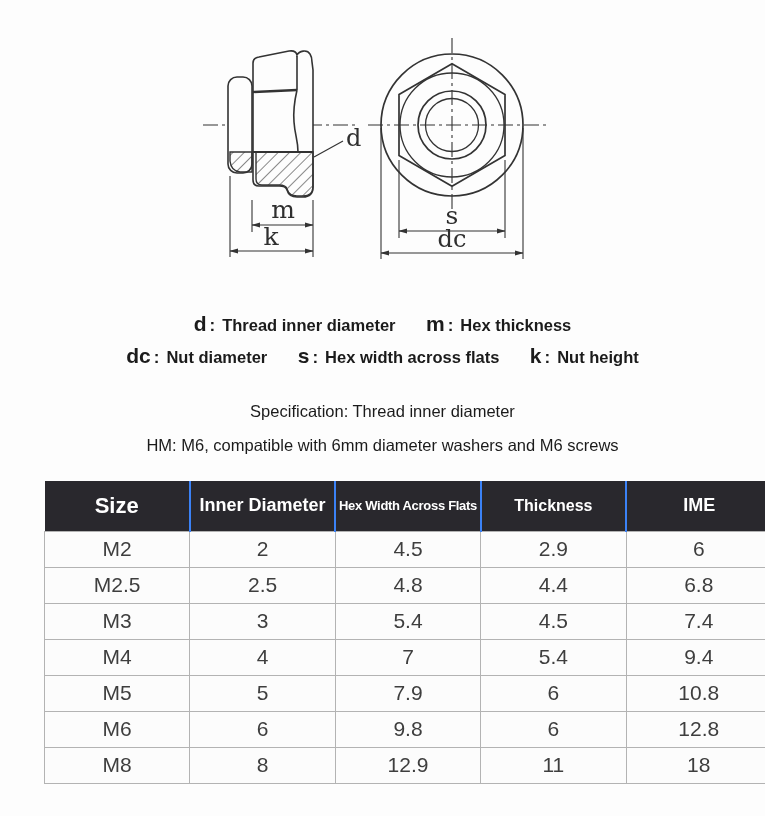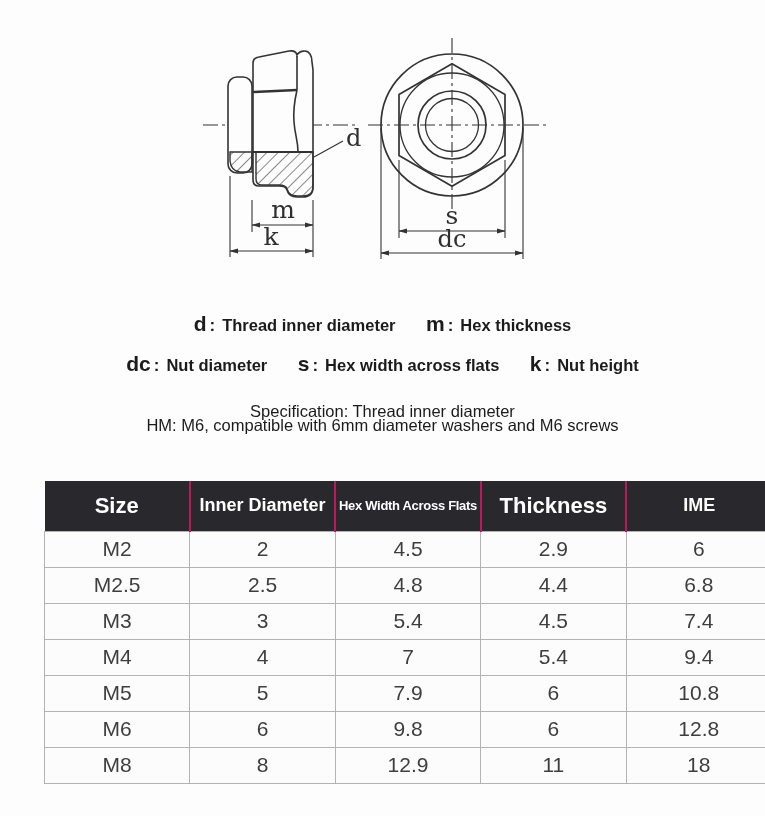--- a/index.html
+++ b/index.html
@@ -11,44 +11,44 @@
   body{
     width:765px;height:816px;position:relative;overflow:hidden;
     background:var(--paper);
     font-family:"Liberation Sans",sans-serif;
   }
   .diagram{position:absolute;top:0;left:0;}
   svg text.dim-label{font-family:"DejaVu Serif",serif;fill:#2f2f2f;}
 
   .legend-row{position:absolute;left:0;width:765px;text-align:center;color:var(--note-text);white-space:nowrap;}
   .legend-row1{top:312px;}
-  .legend-row2{top:352px;}
+  .legend-row2{top:344px;}
   .legend-item{margin:4px 13px;}
   .legend-key{font-weight:bold;font-size:21px;}
   .legend-sep{font-weight:bold;font-size:17px;margin:0 7px 0 3px;}
   .legend-desc{font-weight:bold;font-size:16.5px;}
 
   .note{position:absolute;left:0;width:765px;text-align:center;font-weight:normal;font-size:16.5px;color:var(--note-text);}
   .note1{top:402px;}
-  .note2{top:416px;text-align:center;}
+  .note2{top:436px;text-align:center;}
 
   table.size-table{
     position:absolute;left:44px;top:481px;width:728px;
     border-collapse:collapse;table-layout:fixed;
   }
   .size-table thead th{
     background:var(--header-bg);color:var(--header-text);
     height:50px;font-weight:bold;text-align:center;vertical-align:middle;
-    border-left:2px solid #be185d;white-space:nowrap;overflow:hidden;
+    border-left:2px solid #3b82f6;white-space:nowrap;overflow:hidden;
   }
   .size-table thead th:first-child{border-left:none;}
   .size-table thead th.h0{font-size:22px;}
   .size-table thead th.h1{font-size:18px;}
   .size-table thead th.h2{font-size:13px;letter-spacing:-0.3px;}
-  .size-table thead th.h3{font-size:22px;}
+  .size-table thead th.h3{font-size:16px;}
   .size-table thead th.h4{font-size:18px;}
   .size-table tbody td{
     height:36px;border:1px solid var(--border);
     text-align:center;vertical-align:middle;
     font-size:21px;color:var(--text);background:#fcfcfc;
   }
 </style>
 </head>
 <body>
 

